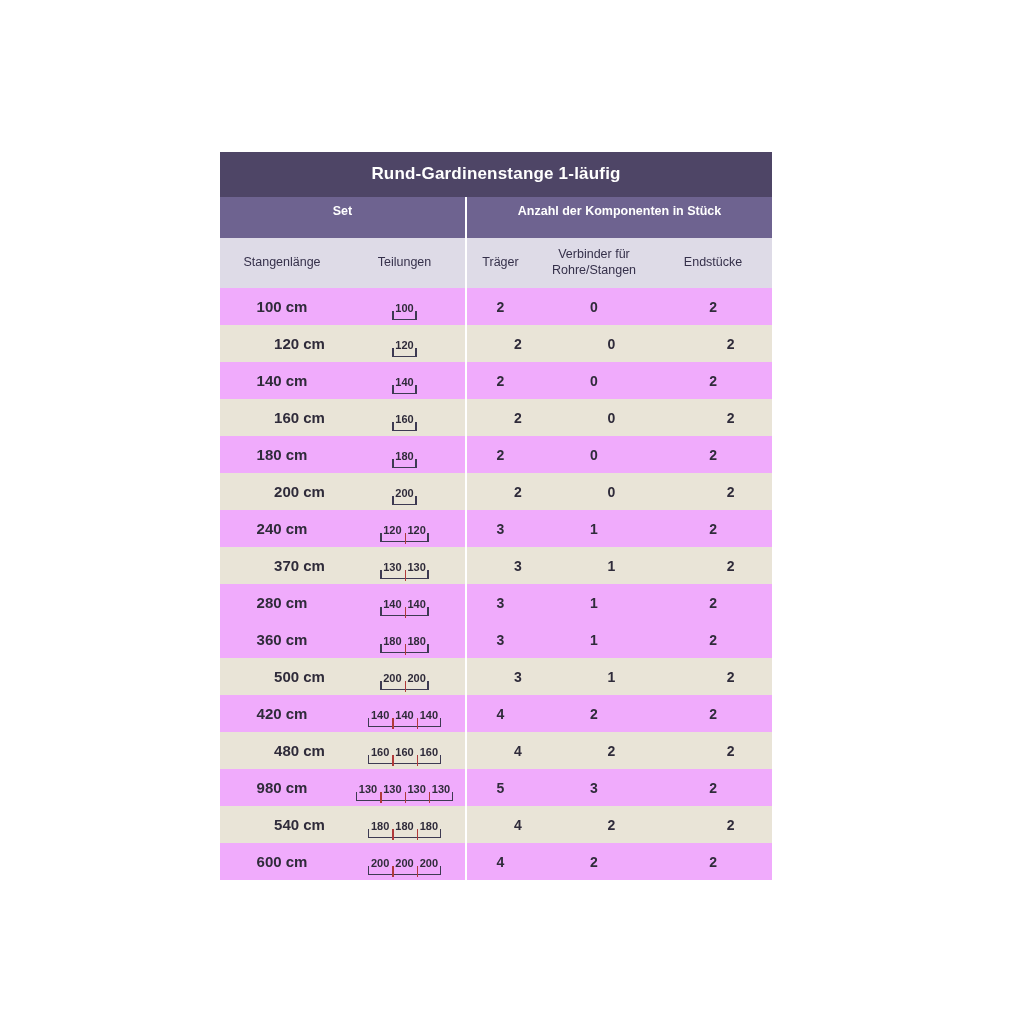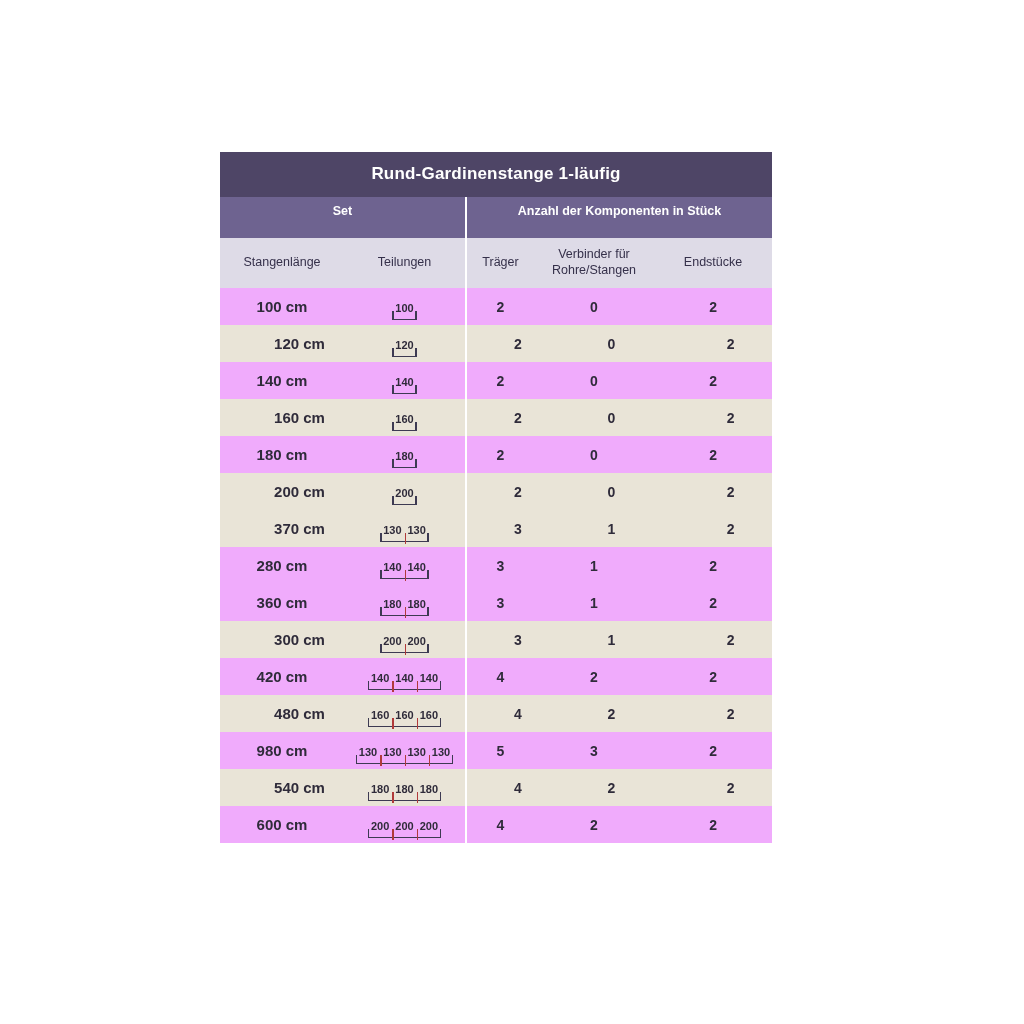--- a/index.html
+++ b/index.html
@@ -234,20 +234,39 @@
                   <span class="lbl">200</span>
                   <span class="tick left"></span>
                   <span class="tick right"></span>
                 </div>
               </div>
             </td>
             <td class="c-num">2</td>
             <td class="c-num">0</td>
             <td class="c-num">2</td>
           </tr>
+          <tr class="odd">
+            <td class="c-len">240 cm</td>
+            <td class="c-teil">
+              <div class="segs">
+                <div class="seg">
+                  <span class="lbl">120</span>
+                  <span class="tick left"></span>
+                </div>
+                <div class="seg">
+                  <span class="lbl">120</span>
+                  <span class="tick left join"></span>
+                  <span class="tick right"></span>
+                </div>
+              </div>
+            </td>
+            <td class="c-num">3</td>
+            <td class="c-num">1</td>
+            <td class="c-num">2</td>
+          </tr>
           <tr class="even">
             <td class="c-len">370 cm</td>
             <td class="c-teil">
               <div class="segs">
                 <div class="seg">
                   <span class="lbl">130</span>
                   <span class="tick left"></span>
                 </div>
                 <div class="seg">
                   <span class="lbl">130</span>
@@ -292,21 +311,21 @@
                   <span class="tick left join"></span>
                   <span class="tick right"></span>
                 </div>
               </div>
             </td>
             <td class="c-num">3</td>
             <td class="c-num">1</td>
             <td class="c-num">2</td>
           </tr>
           <tr class="even">
-            <td class="c-len">300 cm</td>
+            <td class="c-len">500 cm</td>
             <td class="c-teil">
               <div class="segs">
                 <div class="seg">
                   <span class="lbl">200</span>
                   <span class="tick left"></span>
                 </div>
                 <div class="seg">
                   <span class="lbl">200</span>
                   <span class="tick left join"></span>
                   <span class="tick right"></span>

